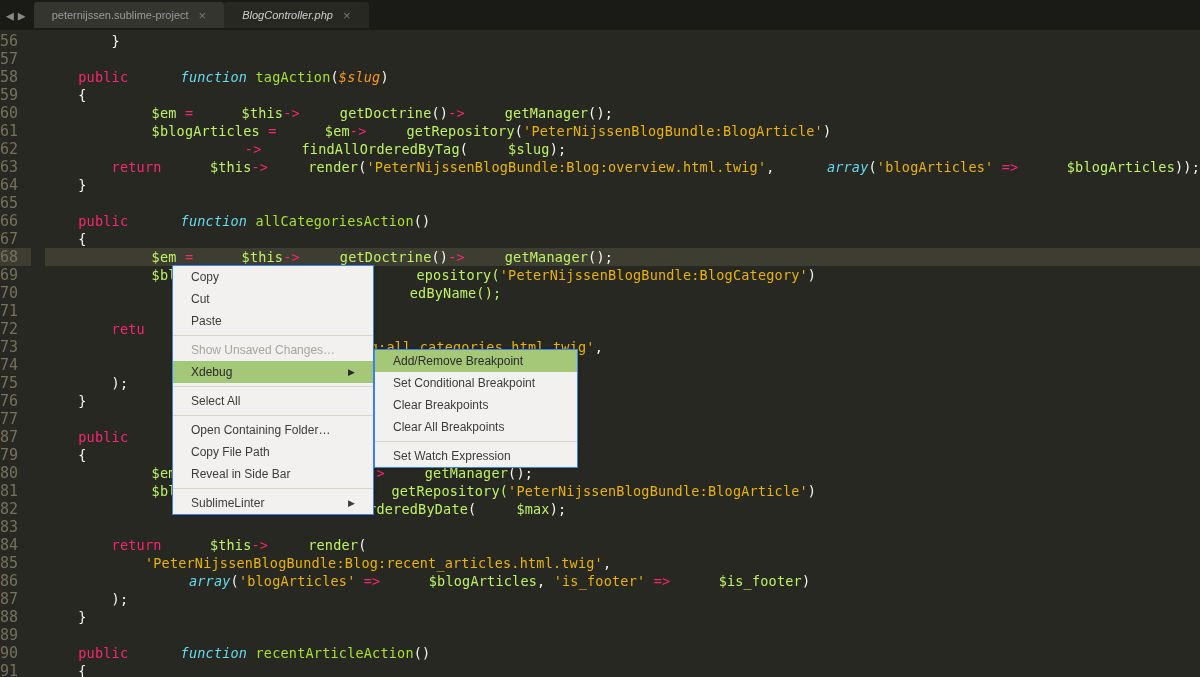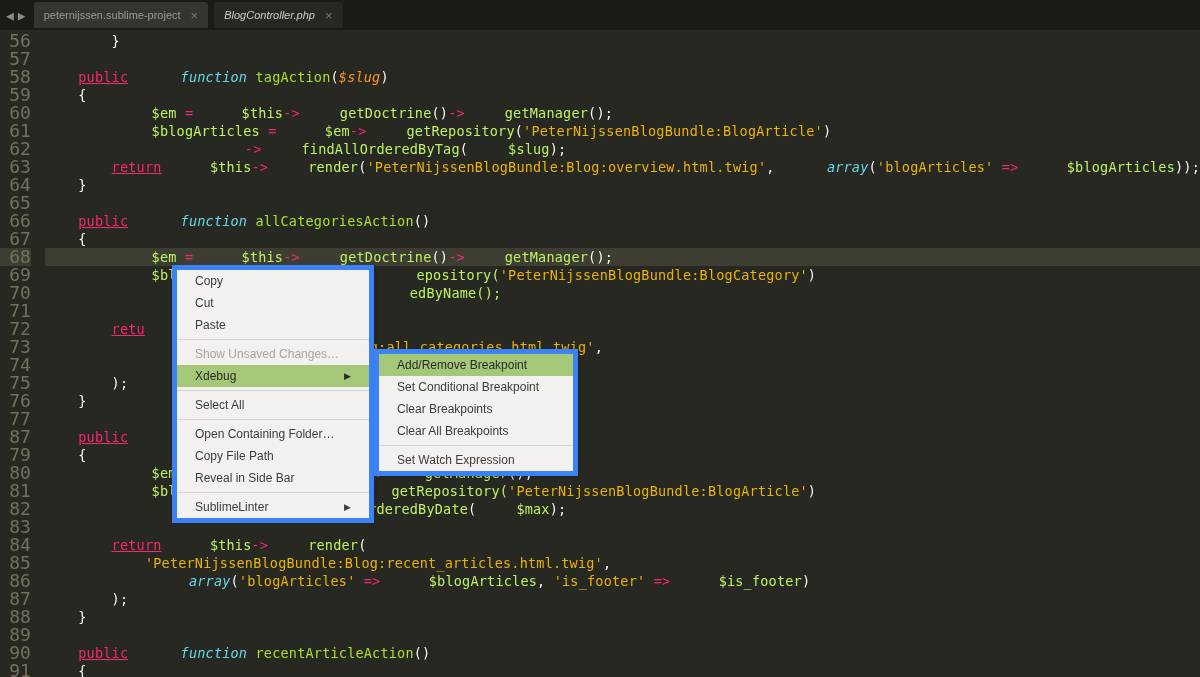--- a/index.html
+++ b/index.html
@@ -25,80 +25,79 @@
   margin-right: 6px;
   color: #888;
 }
 .nav-arrow {
   font-size: 13px;
   padding: 0 2px;
   cursor: pointer;
 }
 .tab {
   height: 26px;
-  padding: 0 10px;
+  padding: 0 18px;
   display: flex;
   align-items: center;
   background: #34352f;
   color: #999;
   font-size: 11px;
   font-family: Arial, sans-serif;
-  margin-right: 6px;
+  margin-right: 0;
   border-radius: 3px 3px 0 0;
   cursor: pointer;
 }
 .tab.active {
   background: #272822;
   color: #ccc;
 }
 .tab.active .tab-label { font-style: italic; }
 .tab-close {
   margin-left: 10px;
   font-size: 13px;
   color: #777;
 }
 .editor {
   display: flex;
   height: calc(100% - 30px);
 }
 .gutter {
   width: 56px;
   background: #272822;
-  text-align: right;
   padding-right: 14px;
   color: #75715e;
-  font-size: 18px;
+  font-size: 15px;
   line-height: 18px;
   padding-top: 2px;
   position: relative;
 }
 .gutter-line { height: 18px; position: relative; }
 .code {
   flex: 1;
   padding-top: 2px;
   line-height: 18px;
   font-size: 13.5px;
   letter-spacing: 0.2px;
   white-space: pre;
 }
 .code-line { height: 18px; }
 .line-highlight { background: #3e3d32; }
-.kw-red { color: #f92672; text-decoration: underline; }
+.kw-red { color: #f92672; }
 .kw-blue { color: #66d9ef; font-style: italic; margin-left: 44px; }
 .fn-green { color: #a6e22e; }
 .var-white { color: #bef264; margin-left: 40px; }
 .op-red { color: #f92672; }
 .str { color: #eab308; }
 .punct { color: #f8f8f2; }
 .param { color: #fd971f; font-style: italic; }
 
 .context-menu {
   position: absolute;
   background: #f2f1f0;
-  border: 5px solid #3b82f6;
+  border: 1px solid #3b82f6;
   font-family: Arial, sans-serif;
   font-size: 12px;
   color: #3c3c3c;
   box-shadow: 1px 1px 3px rgba(0,0,0,0.2);
 }
 .context-menu.main {
   left: 172px;
   top: 265px;
   width: 202px;
 }

